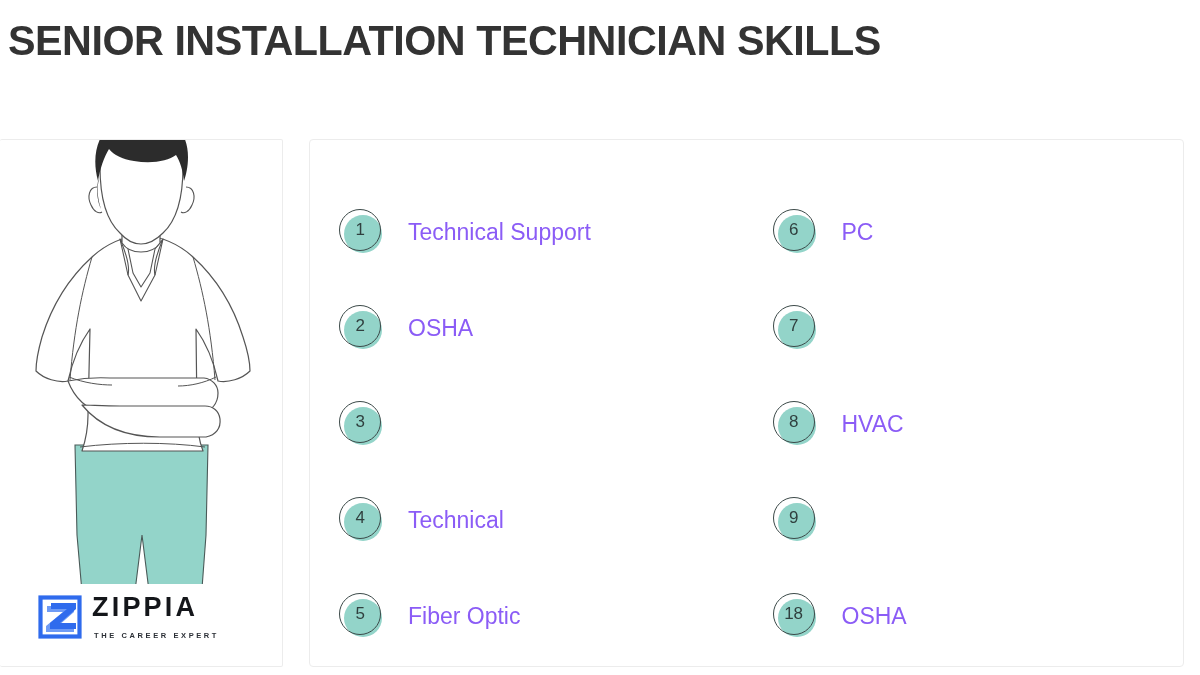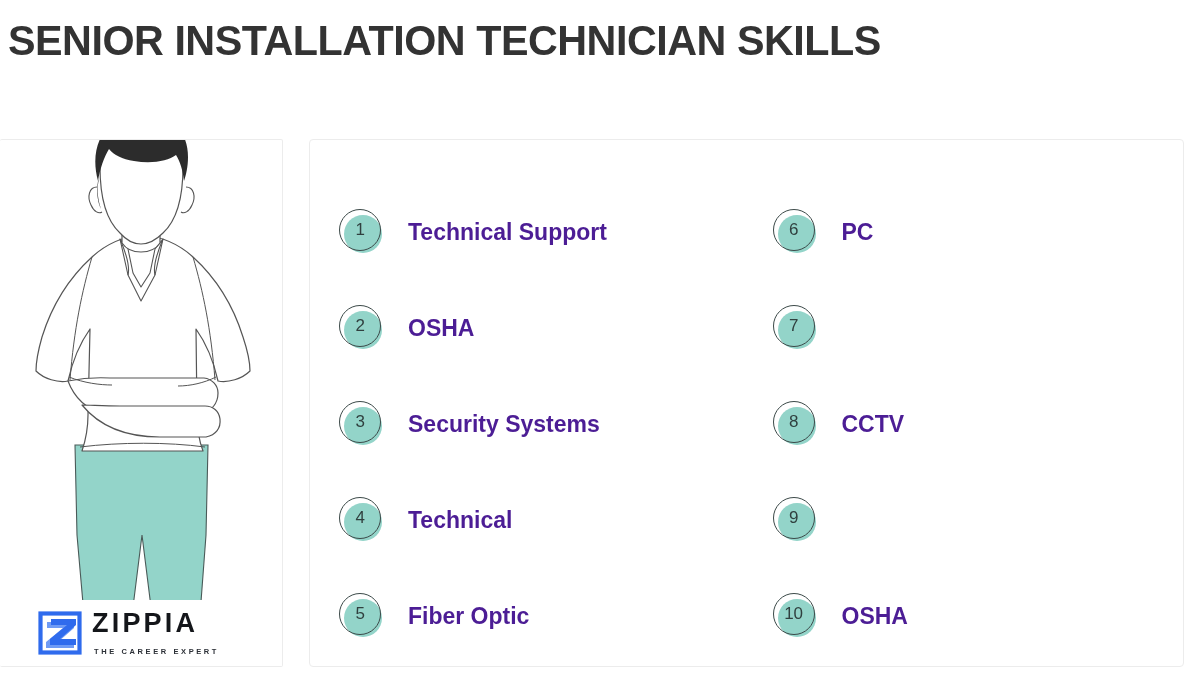--- a/index.html
+++ b/index.html
@@ -53,21 +53,21 @@
     position: absolute;
     left: 0;
     top: -25px;
     width: 283px;
     height: 500px;
   }
 
   .logo-band {
     position: absolute;
     left: 0;
-    bottom: 0;
+    bottom: 16px;
     width: 283px;
     height: 66px;
     background: #ffffff;
     display: flex;
     align-items: center;
     padding-left: 38px;
   }
 
   .logo-mark {
     width: 44px;
@@ -176,22 +176,22 @@
     font-size: 17px;
     color: #30403f;
     font-weight: 400;
     letter-spacing: -0.3px;
   }
 
   .skill-label {
     margin-left: 24px;
     font-size: 23px;
     line-height: 28px;
-    color: #4c1d95;
-    font-weight: 700;
+    color: #8b5cf6;
+    font-weight: 400;
     white-space: nowrap;
   }
 </style>
 </head>
 <body>
 
 <div id="root">
 
   <div class="page-title">SENIOR INSTALLATION TECHNICIAN SKILLS</div>
 
@@ -288,21 +288,20 @@
           </span>
           <span class="skill-label">OSHA</span>
         </div>
 
         <div class="skill-row">
           <span class="badge">
             <span class="disc"></span>
             <span class="ring"></span>
             <span class="num">3</span>
           </span>
-          <span class="skill-label">Security Systems</span>
         </div>
 
         <div class="skill-row">
           <span class="badge">
             <span class="disc"></span>
             <span class="ring"></span>
             <span class="num">4</span>
           </span>
           <span class="skill-label">Technical</span>
         </div>
@@ -336,36 +335,36 @@
             <span class="num">7</span>
           </span>
         </div>
 
         <div class="skill-row">
           <span class="badge">
             <span class="disc"></span>
             <span class="ring"></span>
             <span class="num">8</span>
           </span>
-          <span class="skill-label">CCTV</span>
+          <span class="skill-label">HVAC</span>
         </div>
 
         <div class="skill-row">
           <span class="badge">
             <span class="disc"></span>
             <span class="ring"></span>
             <span class="num">9</span>
           </span>
         </div>
 
         <div class="skill-row">
           <span class="badge">
             <span class="disc"></span>
             <span class="ring"></span>
-            <span class="num">10</span>
+            <span class="num">18</span>
           </span>
           <span class="skill-label">OSHA</span>
         </div>
 
       </div>
     </div>
   </div>
 
 </div>
 

